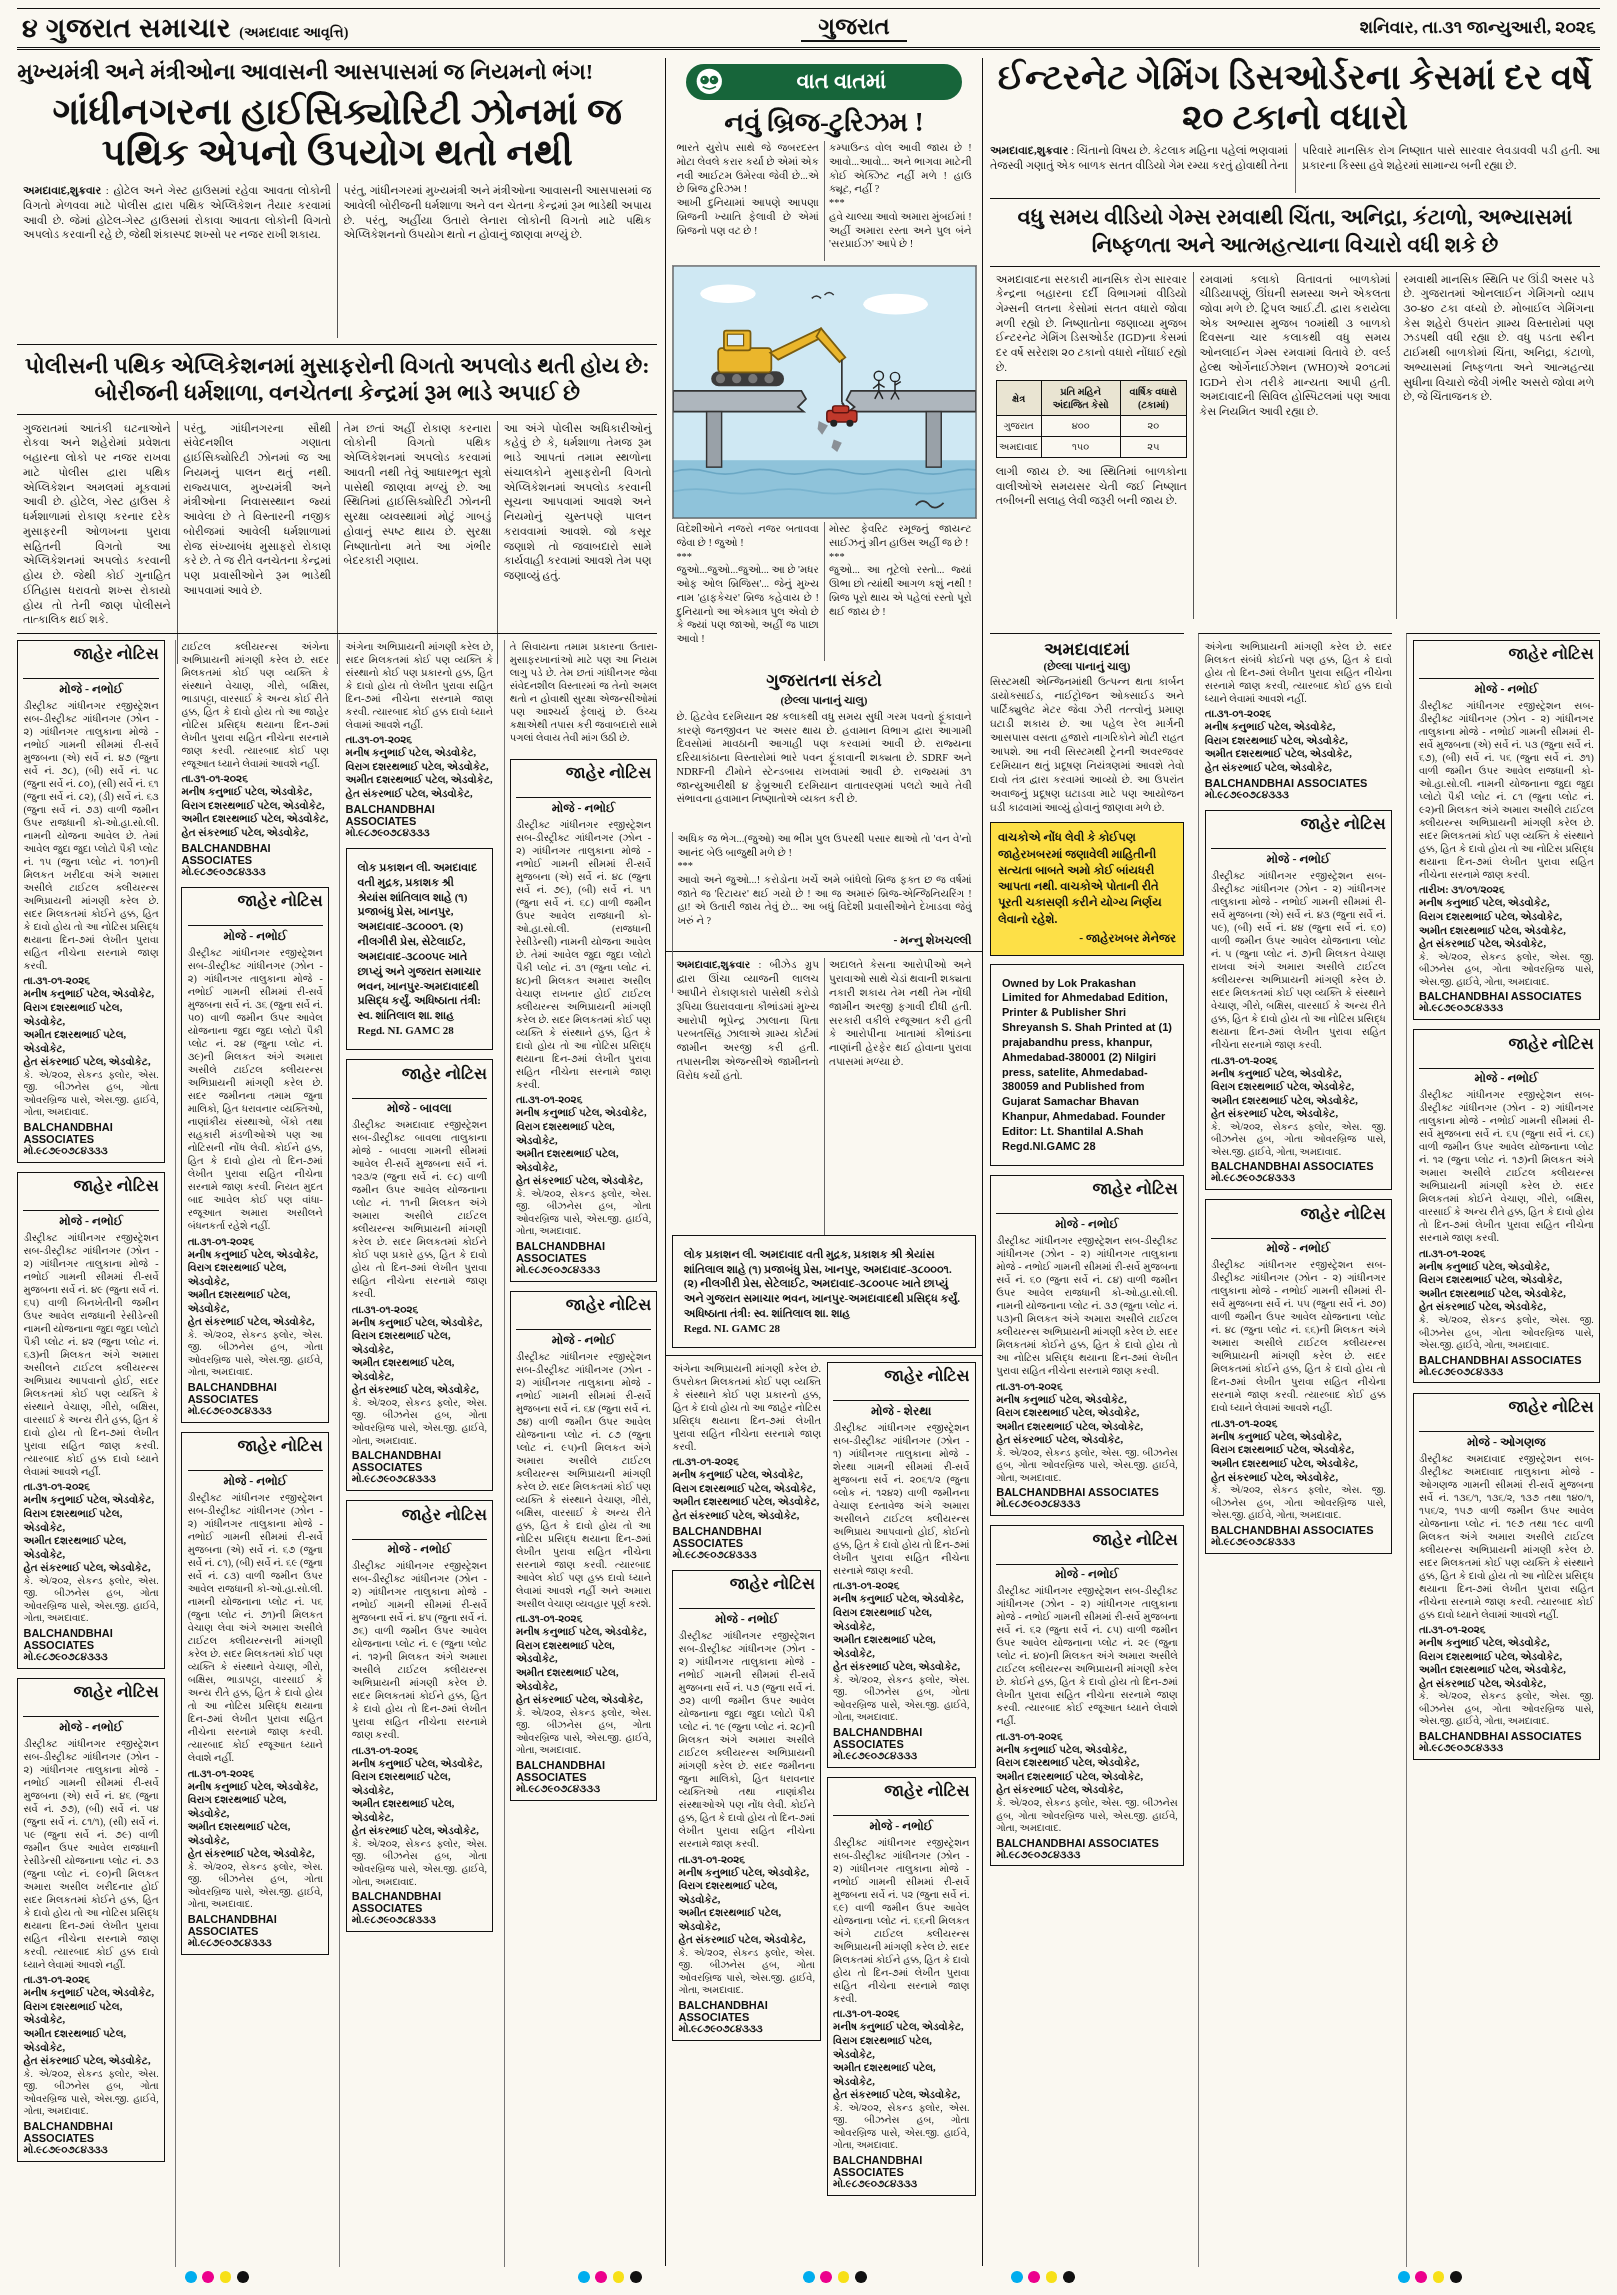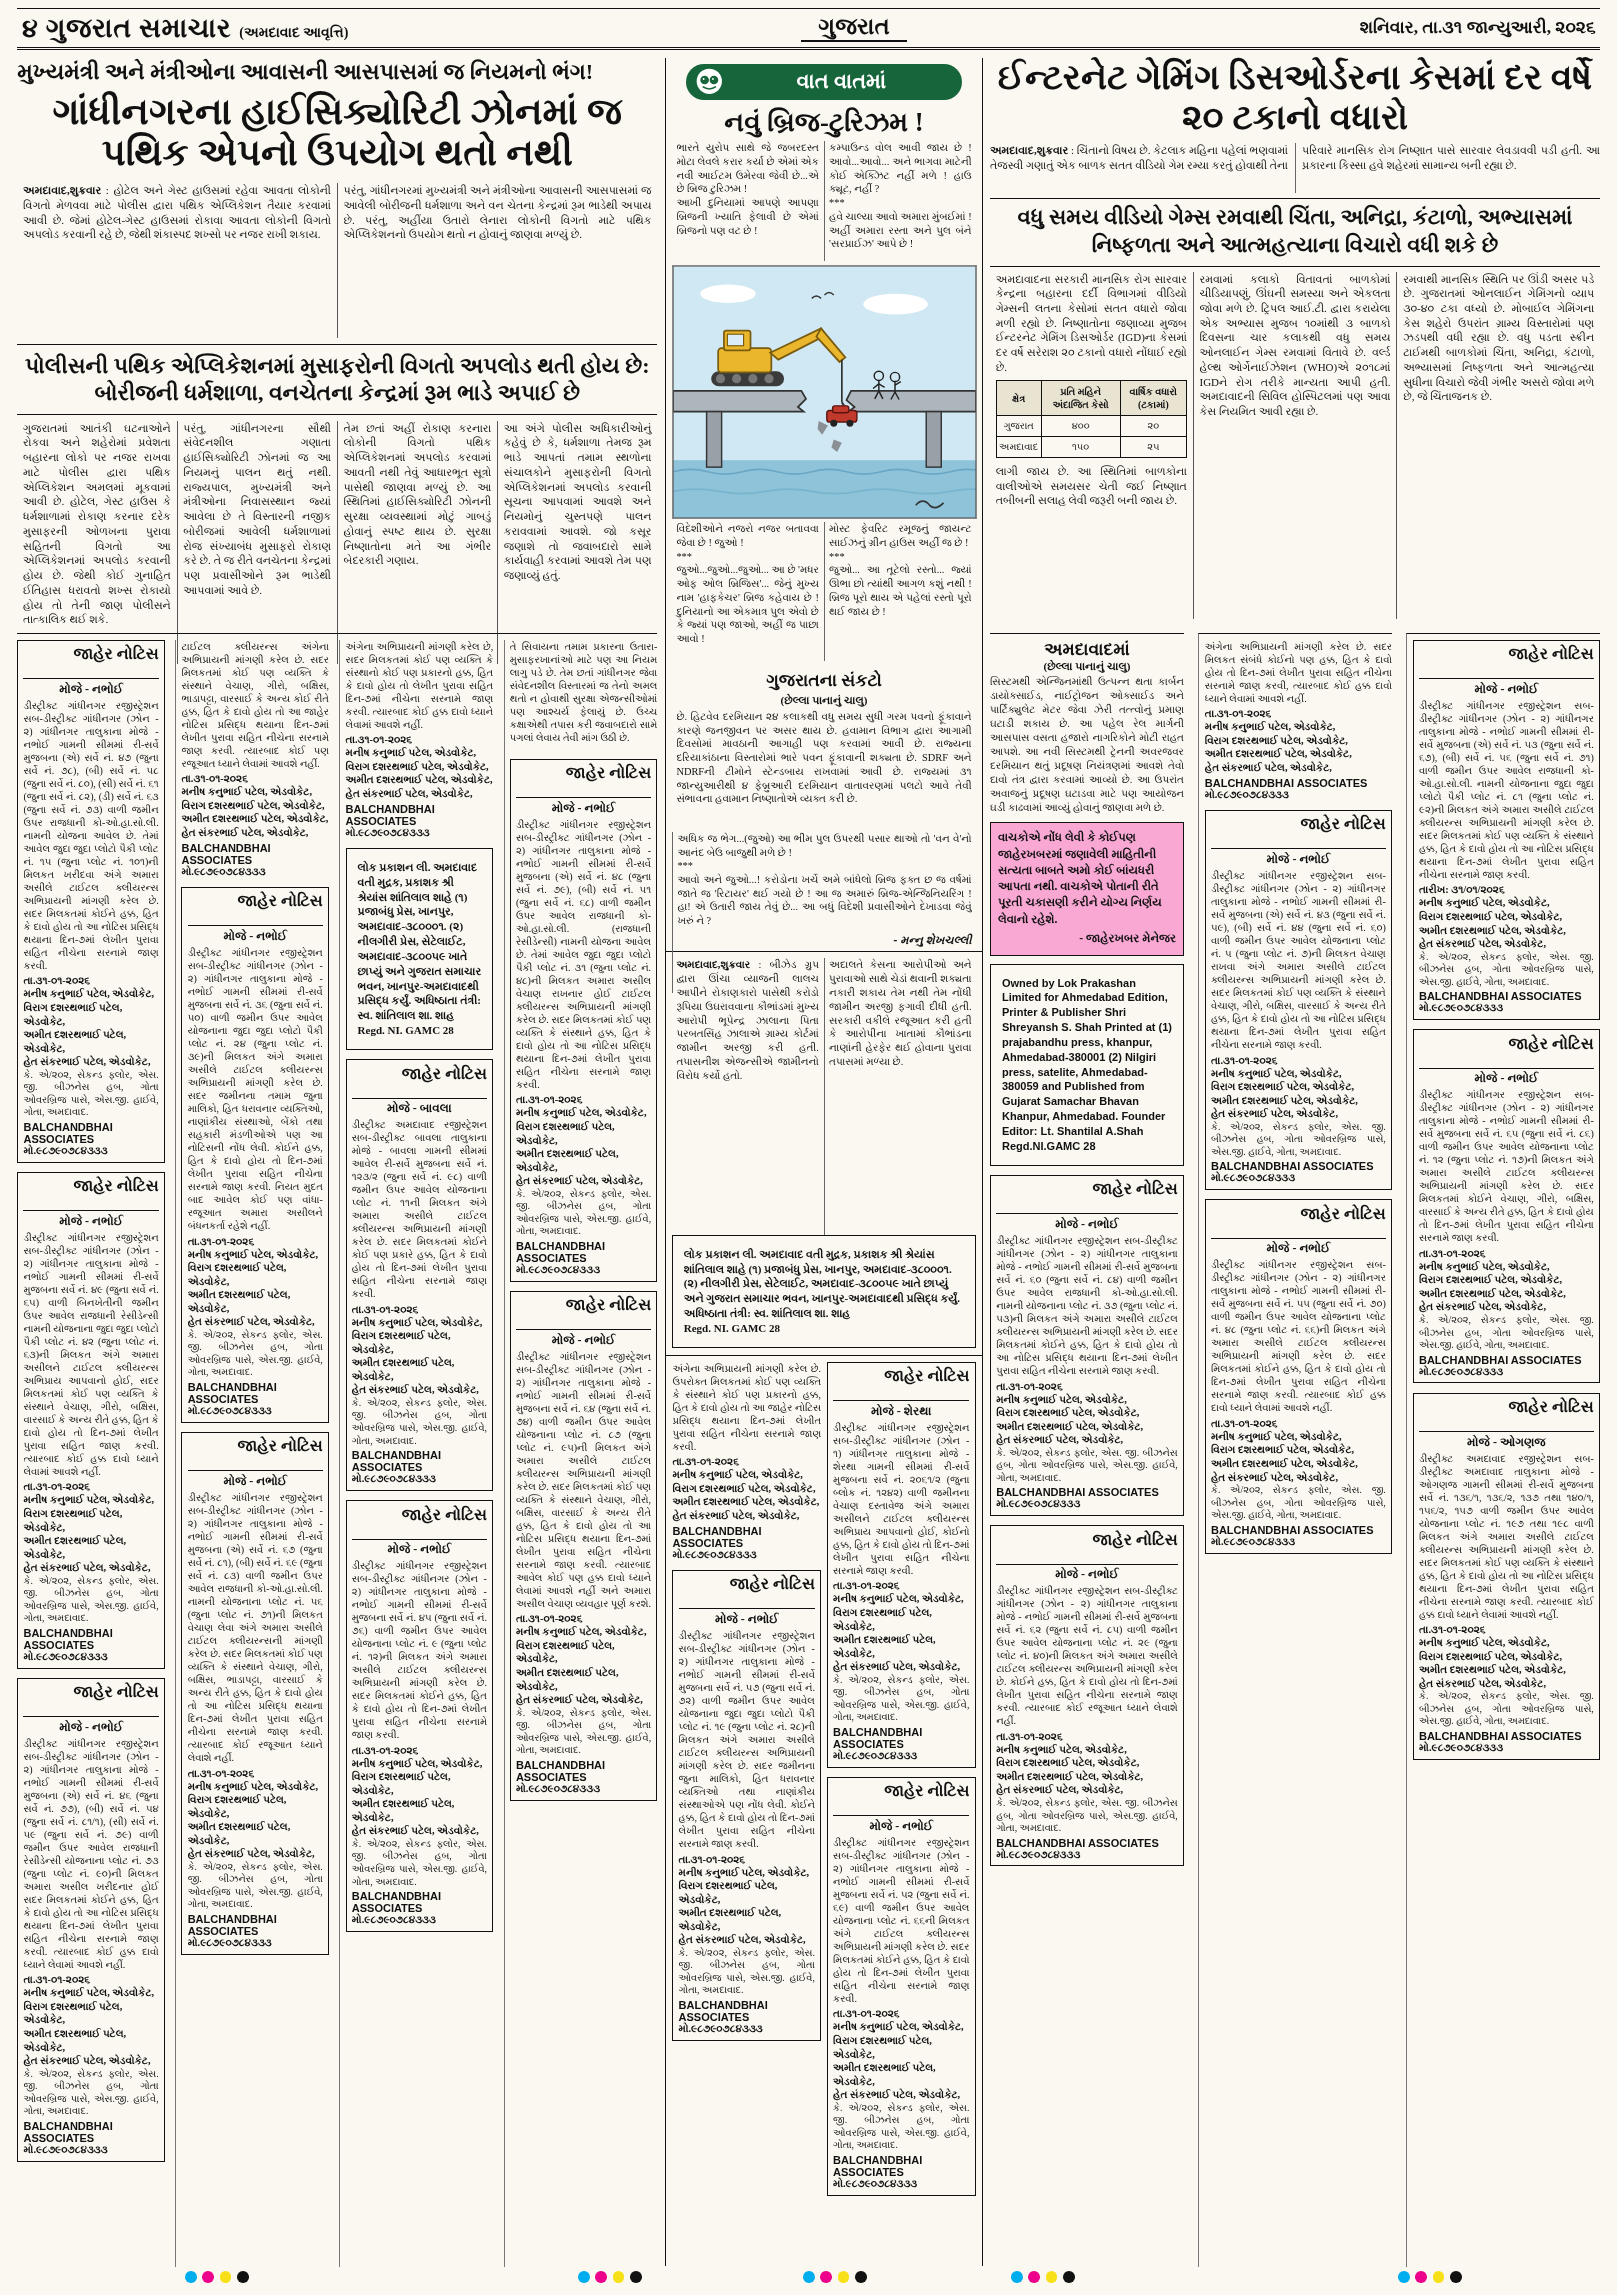--- a/index.html
+++ b/index.html
@@ -44,21 +44,21 @@
   .vaat-head{font-size:26.6px;font-weight:bold;text-align:center;padding:5.8px 0 3.5px 0;}
   .v2{display:flex;}
   .v2>div{flex:1;padding:0 4.6px;font-size:10.4px;line-height:1.32;}
   .v2>div+div{border-left:0.6px solid #666;}
   .vtop{height:120px;overflow:hidden;}
   .vbottom{height:139px;overflow:hidden;margin-top:3.5px;}
   .cartoon{display:block;margin:3.5px auto 0 auto;border:0.6px solid #888;}
   .vlast{height:323px;overflow:hidden;margin-top:9px;flex-direction:column;}
   .sec-title{font-size:17.3px;font-weight:bold;text-align:center;}
   .sec-cont{font-size:11px;font-weight:bold;text-align:center;padding-bottom:2.3px;}
-  .sig{font-weight:bold;text-align:right;padding-top:4.6px;font-size:11.6px;font-style:italic;}
+  .sig{font-weight:bold;text-align:right;padding-top:4.6px;font-size:11.6px;}
 
   
   .bz{height:404px;border-bottom:1.2px solid #111;padding:5.8px;box-sizing:border-box;}
   .bz-head{font-size:23px;font-weight:bold;line-height:1.22;text-align:center;padding-bottom:4.6px;}
   .bz-cols{display:flex;height:277px;overflow:hidden;}
   .bz-cols>div{flex:1;padding:0 4.6px;font-size:10.4px;line-height:1.34;}
   .bz-cols>div+div{border-left:0.6px solid #666;}
 
   
   .cbottom{display:flex;padding:5.8px 3.5px;box-sizing:border-box;height:901px;overflow:hidden;}
@@ -92,21 +92,21 @@
   .n-body{font-size:10px;line-height:1.3;text-align:justify;}
   .n-date{font-size:10.4px;font-weight:bold;padding-top:3.5px;}
   .n-adv{font-size:10.4px;font-weight:bold;line-height:1.3;white-space:pre-line;}
   .n-addr{font-size:9.8px;line-height:1.28;text-align:justify;}
   .n-firm{font-size:11px;font-weight:bold;font-family:"Liberation Sans",sans-serif;padding-top:2.3px;}
   .n-phone{font-size:10.4px;font-weight:bold;}
   .contb{margin-bottom:9.2px;}
 
   
   .amd-body{font-size:10.4px;line-height:1.34;}
-  .disclaimer{background:#f9a8d4;border:1.7px solid #111;padding:7px;margin:8px 0;
+  .disclaimer{background:#fde047;border:1.7px solid #111;padding:7px;margin:8px 0;
     font-size:11.6px;font-weight:bold;line-height:1.4;}
   .disc-sign{text-align:right;padding-top:3.5px;}
   .ownbox{border:1.7px solid #111;padding:11px;margin:0 0 9.2px 0;font-weight:bold;font-size:11px;line-height:1.35;}
   .own-en{font-family:"Liberation Sans",sans-serif;}
 
   
   .regmarks{left:0;top:2271px;width:1617px;height:17.3px;}
   .rgroup{position:absolute;display:flex;gap:5.8px;}
   .dot{width:11.6px;height:11.6px;border-radius:50%;}
   .dc{background:#00adee;} .dm{background:#ec008c;} .dy{background:#f7e017;} .dk{background:#111;}

